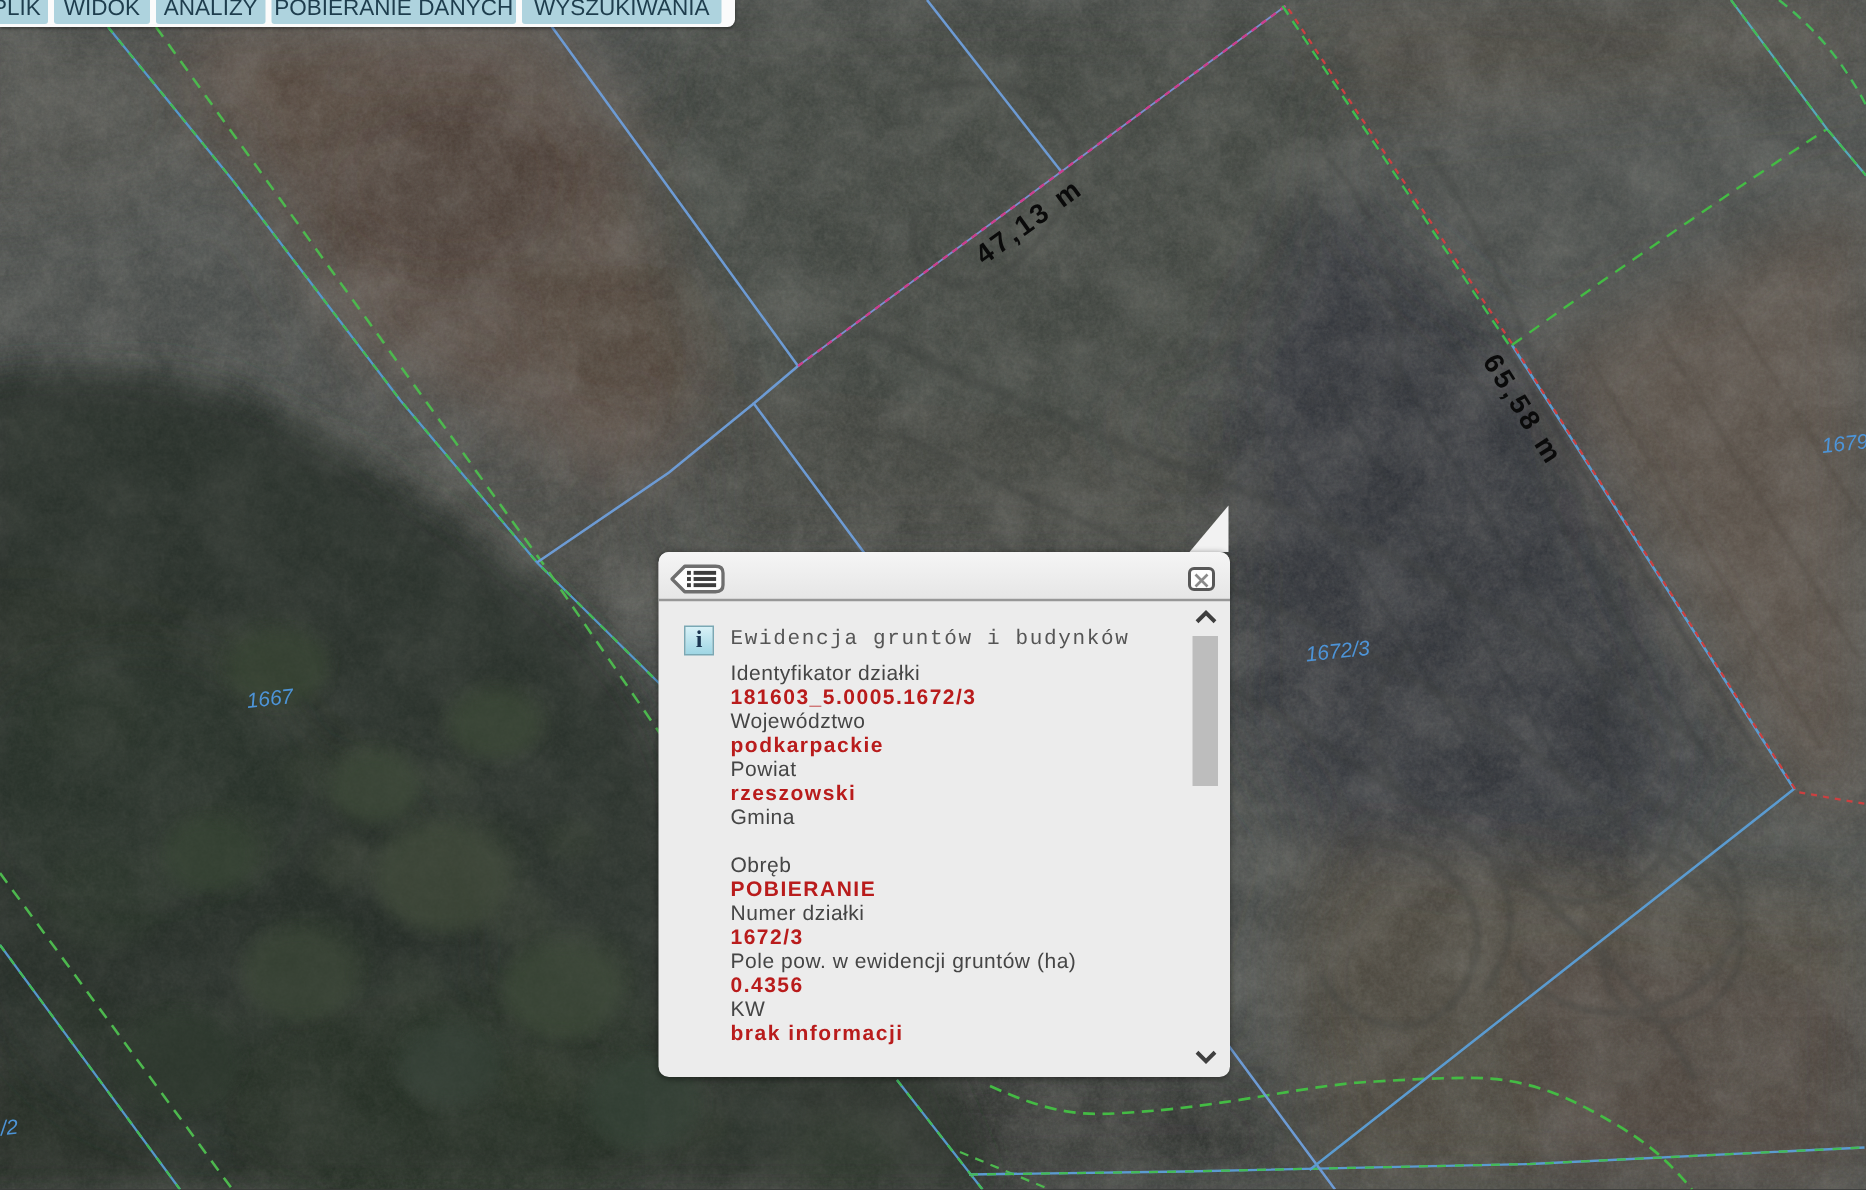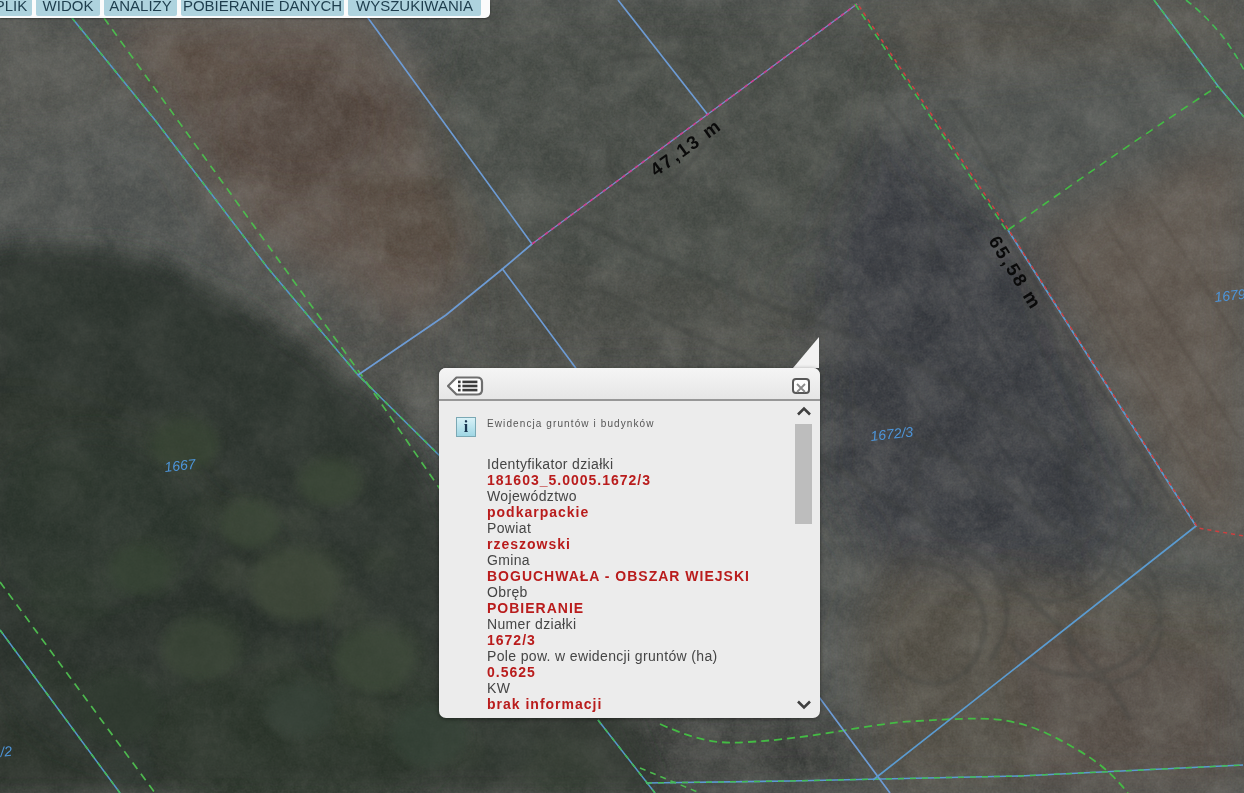--- a/index.html
+++ b/index.html
@@ -7,22 +7,22 @@
   #map{position:absolute;left:0;top:0;}
   
   #menubar{position:absolute;left:0;top:0;width:490px;height:18px;background:#fbfbfb;border-radius:0 0 5px 0;overflow:hidden;box-shadow:0 1px 2px rgba(0,0,0,.35);}
   .mbtn{position:absolute;top:-8px;height:23.5px;background:#aed3de;border-radius:2px;color:#1e3d4d;font-size:15px;line-height:27px;text-align:center;white-space:nowrap;}
   
   #popup{position:absolute;left:439px;top:368px;width:381px;height:350px;background:#ececec;border-radius:7px;box-shadow:0 1px 4px rgba(0,0,0,.45);}
   #ptr{position:absolute;left:793px;top:337px;width:0;height:0;border-right:26px solid #f2f2f2;border-top:31px solid transparent;}
   #phead{position:absolute;left:0;top:0;width:100%;height:31px;background:linear-gradient(#f5f5f5,#e6e6e6);border-bottom:2px solid #979797;border-radius:7px 7px 0 0;}
   #xbtn{position:absolute;left:353px;top:10px;width:14px;height:12px;background:#fdfdfd;border:2px solid #585858;border-radius:4px;}
   .ico-i{position:absolute;left:17px;top:49px;width:18px;height:18px;background:linear-gradient(#d8f1f7,#9fd6e4);border:1px solid #7aa8b4;color:#1a3550;font-family:"Liberation Serif",serif;font-weight:bold;font-size:16px;text-align:center;line-height:18px;}
-  #ptitle{position:absolute;left:48px;top:50px;font-size:10px;color:#555;letter-spacing:1.1px;}
-  #fields{position:absolute;left:48px;top:88px;font-size:14px;line-height:16px;color:#454545;letter-spacing:0.35px;white-space:nowrap;}
+  #ptitle{position:absolute;left:48px;top:50px;font-size:14px;color:#555;letter-spacing:1.1px;font-family:Liberation Mono, monospace;}
+  #fields{position:absolute;left:48px;top:72px;font-size:14px;line-height:16px;color:#454545;letter-spacing:0.35px;white-space:nowrap;}
   #fields b{color:#b91c1c;letter-spacing:1.0px;}
   #sthumb{position:absolute;left:356px;top:56px;width:17px;height:100px;background:#bdbdbd;}
 </style>
 </head>
 <body>
 <div id="stage">
 <svg id="map" width="1244" height="793" viewBox="0 0 1244 793" xmlns="http://www.w3.org/2000/svg">
   <defs>
     <filter id="b30" x="-40%" y="-40%" width="180%" height="180%">
           <feGaussianBlur stdDeviation="22"></feGaussianBlur>
@@ -267,27 +267,27 @@
   <div class="ico-i">i</div>
   <div id="ptitle">Ewidencja gruntów i budynków</div>
   <div id="fields">
     Identyfikator działki<br>
     <b>181603_5.0005.1672/3</b><br>
     Województwo<br>
     <b>podkarpackie</b><br>
     Powiat<br>
     <b>rzeszowski</b><br>
     Gmina<br>
-    <b>BOGUCHWAŁA - OBSZAR WIEJSKI</b><br>
+    <br>
     Obręb<br>
     <b>POBIERANIE</b><br>
     Numer działki<br>
     <b>1672/3</b><br>
     Pole pow. w ewidencji gruntów (ha)<br>
-    <b>0.5625</b><br>
+    <b>0.4356</b><br>
     KW<br>
     <b>brak informacji</b>
   </div>
   <svg width="16" height="10" style="position:absolute;left:357px;top:38px" viewBox="0 0 16 10">
         <path d="M2,8.5 L8,2.5 L14,8.5" stroke="#3f3f3f" stroke-width="2.6" fill="none"></path>
       </svg>
   <div id="sthumb"></div>
   <svg width="16" height="10" style="position:absolute;left:357px;top:332px" viewBox="0 0 16 10">
         <path d="M2,1.5 L8,7.5 L14,1.5" stroke="#3f3f3f" stroke-width="2.6" fill="none"></path>
       </svg>

